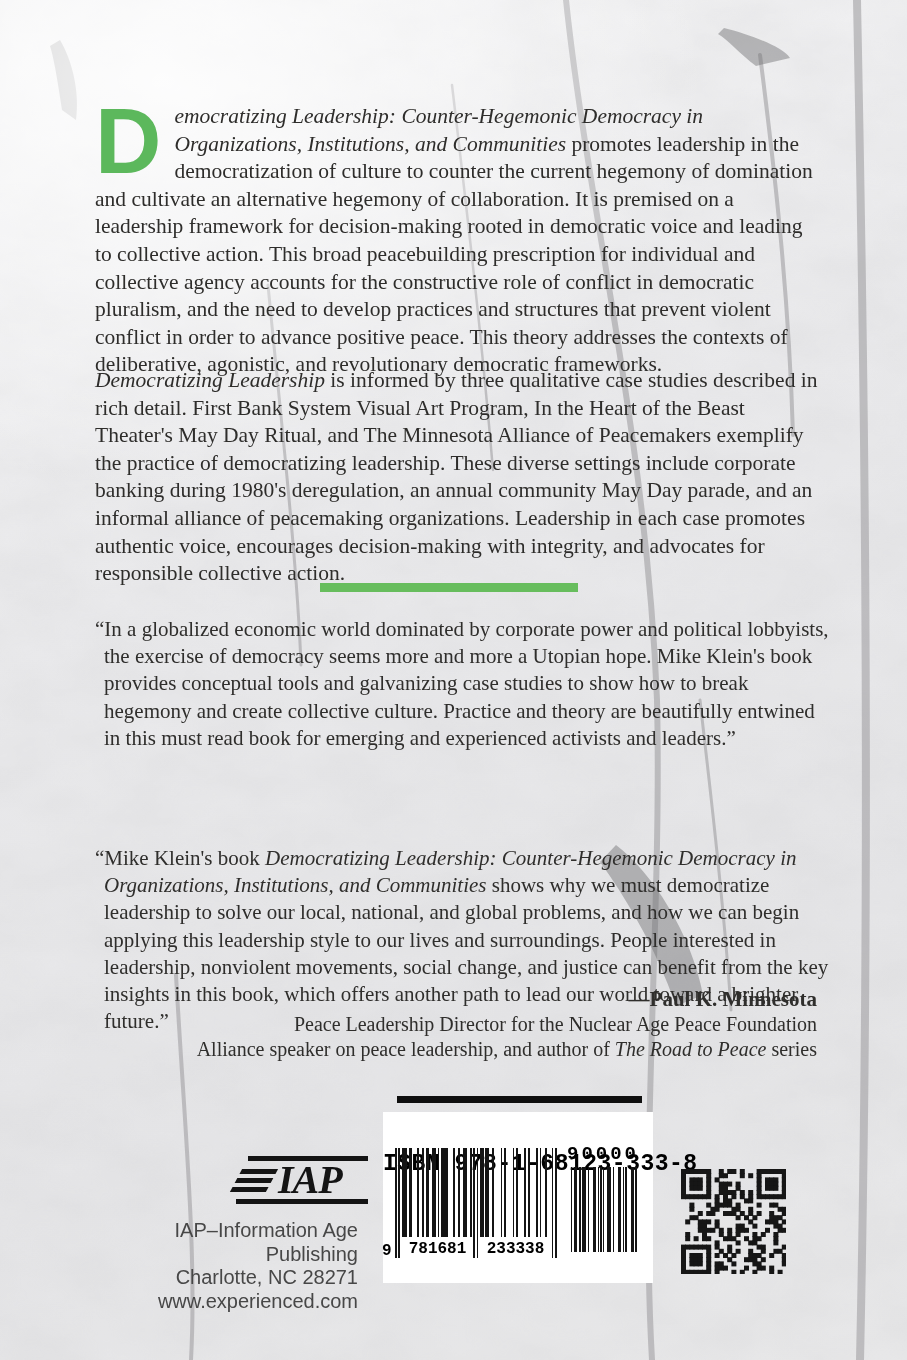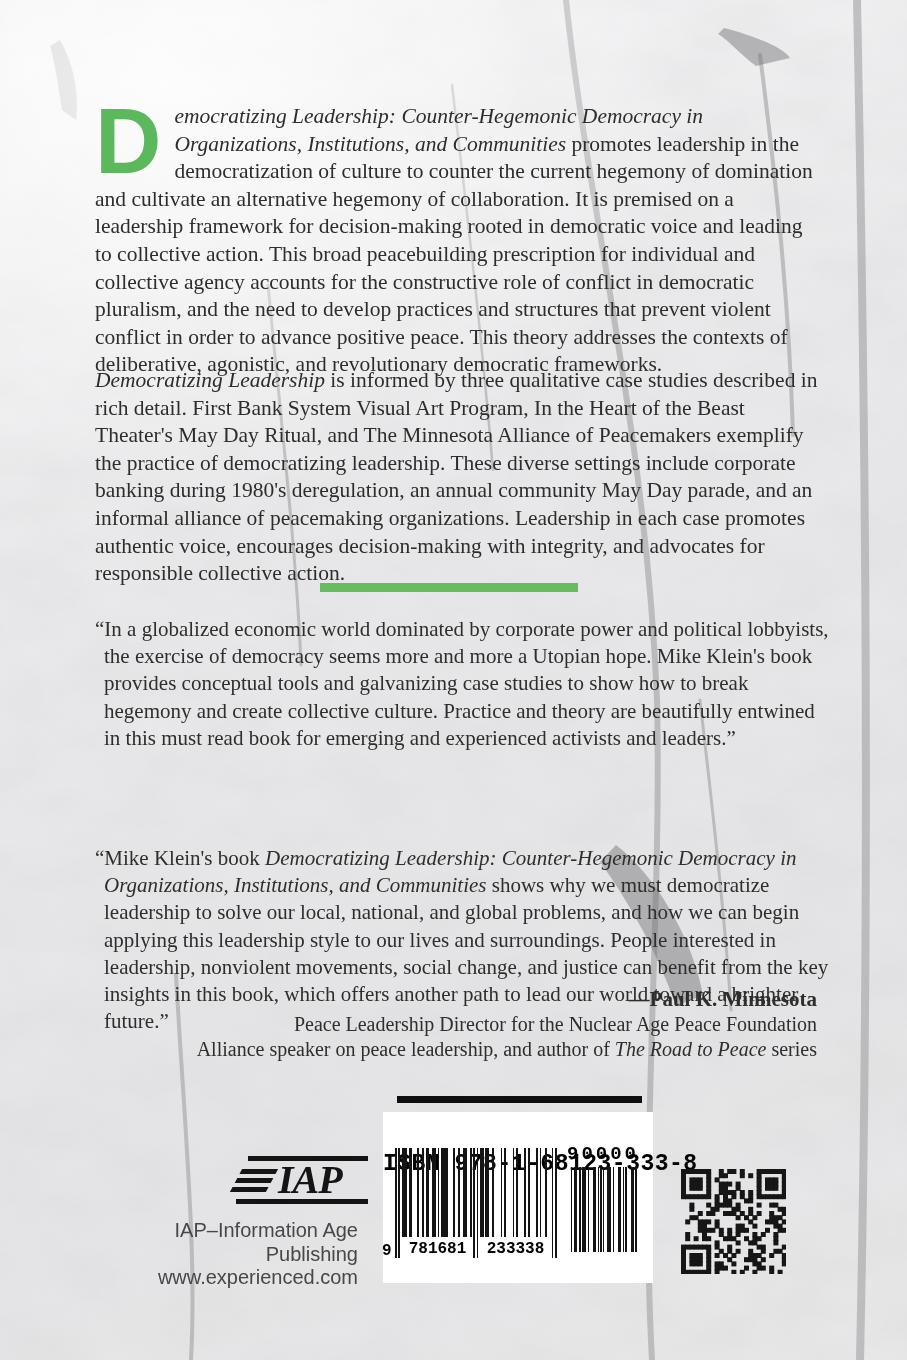--- a/index.html
+++ b/index.html
@@ -204,20 +204,21 @@
           <div></div>
           <div></div>
         </div>
       <div class="word">IAP</div>
     </div>
     <div class="rule" style="width:132px;"></div>
   </div>
 
   <div class="abs pub" style="left:90px; top:1219px; width:268px;">
     <div>IAP–Information Age Publishing</div>
+    <div>Charlotte, NC 28271</div>
     <div>www.experienced.com</div>
   </div>
 
   <svg class="abs" id="qr" style="left:681px; top:1169px;" width="105" height="105">
       <rect x="0.00" y="0.00" width="5" height="5" fill="#161616"></rect>
       <rect x="4.20" y="0.00" width="5" height="5" fill="#161616"></rect>
       <rect x="8.40" y="0.00" width="5" height="5" fill="#161616"></rect>
       <rect x="12.60" y="0.00" width="5" height="5" fill="#161616"></rect>
       <rect x="16.80" y="0.00" width="5" height="5" fill="#161616"></rect>
       <rect x="21.00" y="0.00" width="5" height="5" fill="#161616"></rect>

